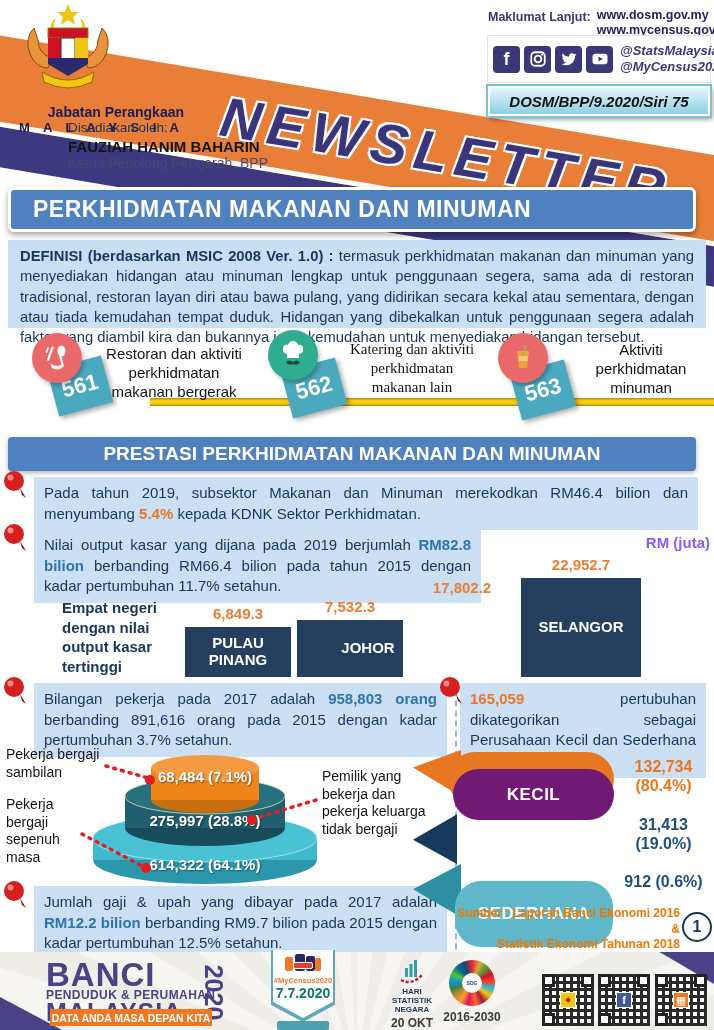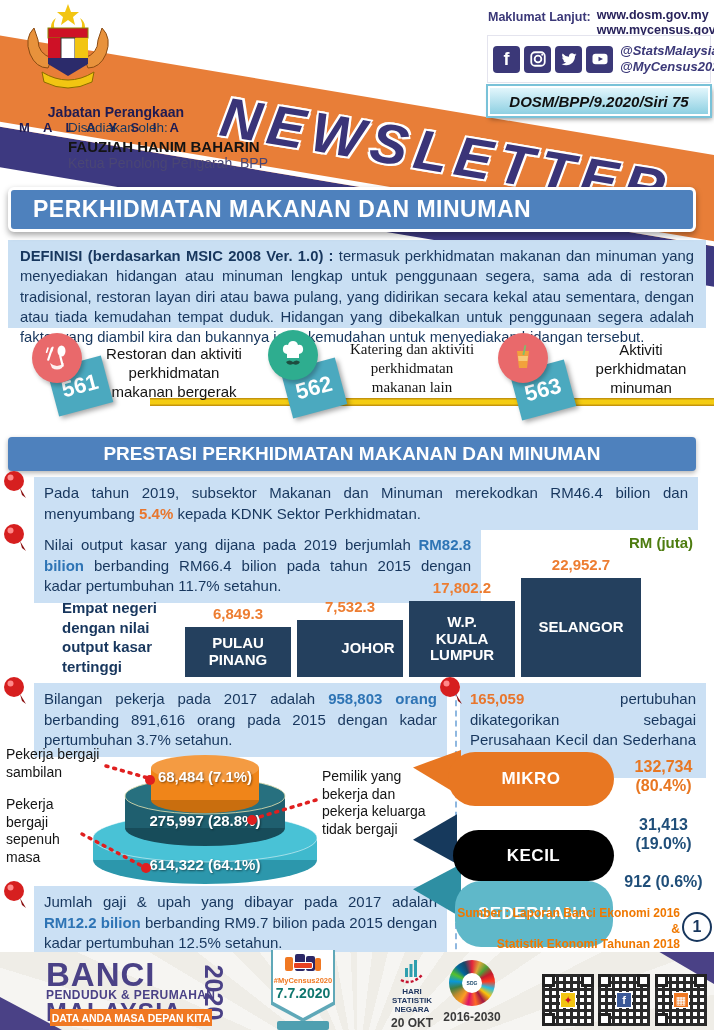--- a/index.html
+++ b/index.html
@@ -54,21 +54,21 @@
 
   
   .sectionbar{left:8px;top:437px;width:688px;height:34px;background:#4E81BD;border-radius:4px;box-shadow:0 2px 5px rgba(0,0,0,.3);
     display:flex;align-items:center;justify-content:center;font-size:19px;font-weight:700;color:#fff;}
   .panel{background:#CBE0F4;color:#17365D;font-size:15px;line-height:1.38;text-align:justify;padding:6px 10px;}
   .hl-o{color:#E8762D;font-weight:700;}
   .hl-b{color:#2E74B5;font-weight:700;}
   .pin{z-index:7;}
 
   
-  .unitlbl{left:612px;top:534px;width:98px;text-align:center;font-size:15px;font-weight:700;color:#4d7c0f;}
+  .unitlbl{left:612px;top:534px;width:98px;text-align:right;font-size:15px;font-weight:700;color:#8b5cf6;}
   .barchart{left:185px;top:556px;width:460px;height:121px;}
   .sbar{position:absolute;bottom:0;background:#24405E;display:flex;align-items:center;justify-content:center;text-align:center;
     color:#fff;font-weight:700;font-size:15px;line-height:1.12;}
   .sval{position:absolute;text-align:center;color:#ED7D31;font-weight:700;font-size:15px;}
   .ctxlbl{left:62px;top:598px;width:128px;font-size:15px;font-weight:700;color:#17365D;line-height:1.3;}
 
   
   .vdivider{left:455px;top:680px;height:330px;border-left:2px dashed #8FB8E0;}
 
   
@@ -278,21 +278,20 @@
   </div>
 
   <div class="abs unitlbl">RM (juta)</div>
   <div class="abs ctxlbl">Empat negeri dengan nilai output kasar tertinggi</div>
   <div class="abs barchart">
     <div class="sval" style="left:0;bottom:55px;width:106px;">6,849.3</div>
     <div class="sbar" style="left:0;width:106px;height:50px;">PULAU PINANG</div>
     <div class="sval" style="left:112px;bottom:62px;width:106px;">7,532.3</div>
     <div class="sbar" style="left:112px;width:106px;height:57px;padding-left:36px;">JOHOR</div>
     <div class="sval" style="left:224px;bottom:81px;width:106px;">17,802.2</div>
-    <div class="sbar" style="left:224px;width:106px;height:76px;padding:0 14px;">W.P. KUALA LUMPUR</div>
     <div class="sval" style="left:336px;bottom:104px;width:120px;">22,952.7</div>
     <div class="sbar" style="left:336px;width:120px;height:99px;">SELANGOR</div>
   </div>
 
   <div class="abs vdivider"></div>
 
   <div class="abs panel" style="left:34px;top:683px;width:413px;">
     <span>Bilangan pekerja pada 2017 adalah </span><span class="hl-b">958,803 orang</span><span> berbanding 891,616 orang pada 2015 dengan kadar pertumbuhan 3.7% setahun.</span>
   </div>
 
@@ -330,21 +329,21 @@
 
   <div class="abs panel" style="left:34px;top:886px;width:413px;">
     <span>Jumlah gaji &amp; upah yang dibayar pada 2017 adalah </span><span class="hl-b">RM12.2 bilion</span><span> berbanding RM9.7 bilion pada 2015 dengan kadar pertumbuhan 12.5% setahun.</span>
   </div>
 
   <div class="smetail" style="left:413px;top:750px;width:48px;height:58px;background:#E87722;clip-path:polygon(100% 0,0 30%,100% 80%);"></div>
   <div class="smetail" style="left:413px;top:810px;width:44px;height:54px;background:#16395C;clip-path:polygon(100% 8%,0 55%,100% 100%);"></div>
   <div class="smetail" style="left:413px;top:864px;width:48px;height:56px;background:#2E8FA3;clip-path:polygon(100% 0,0 45%,100% 95%);"></div>
   <div class="smebar" style="left:448px;top:752px;width:166px;height:54px;border-radius:27px;background:#E87722;">MIKRO</div>
   <div class="smeval" style="left:616px;top:757px;color:#E87722;">132,734 (80.4%)</div>
-  <div class="smebar" style="left:453px;top:830px;width:161px;height:51px;border-radius:26px;background:#000000;">KECIL</div>
+  <div class="smebar" style="left:453px;top:769px;width:161px;height:51px;border-radius:26px;background:#701a75;">KECIL</div>
   <div class="smeval" style="left:616px;top:815px;color:#1F4E79;">31,413 (19.0%)</div>
   <div class="smebar" style="left:455px;top:865px;width:158px;height:66px;border-radius:26px;background:#5FB8C9;margin-top:16px;">SEDERHANA</div>
   <div class="smeval" style="left:616px;top:872px;color:#1F4E79;">912 (0.6%)</div>
 
   <div class="abs source">
     <div>Sumber : Laporan Banci Ekonomi 2016  &amp;</div>
     <div>Statistik Ekonomi Tahunan 2018</div>
   </div>
   <div class="abs pagecircle">
     <span>1</span>

